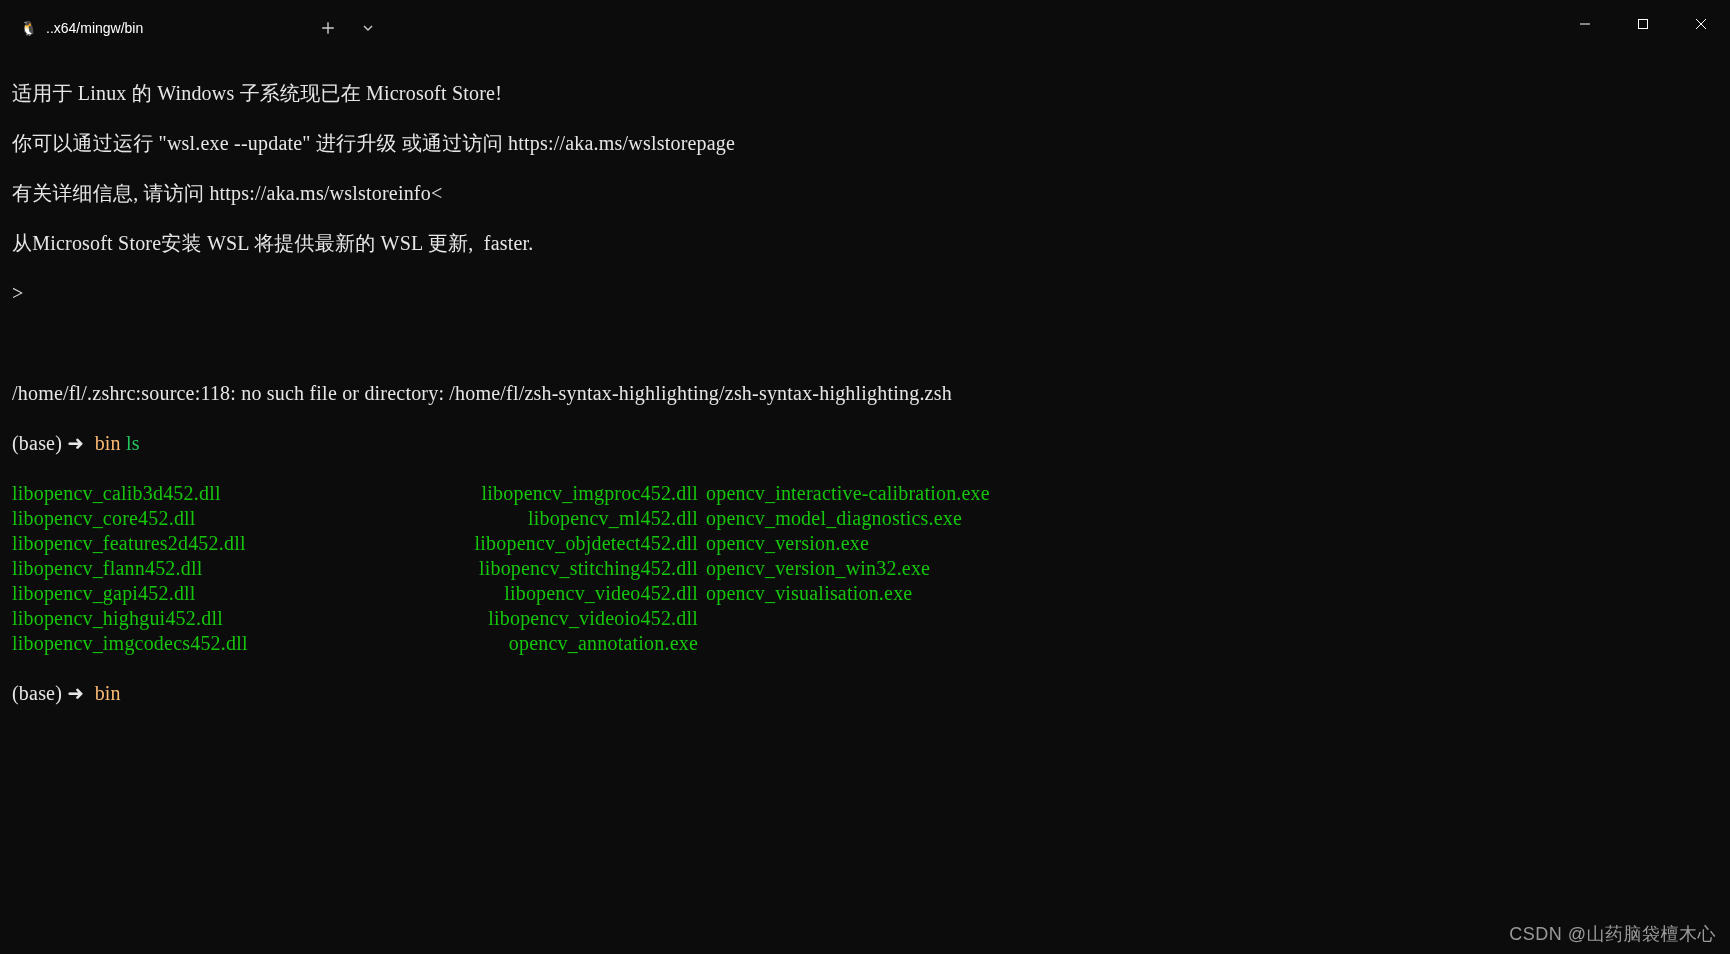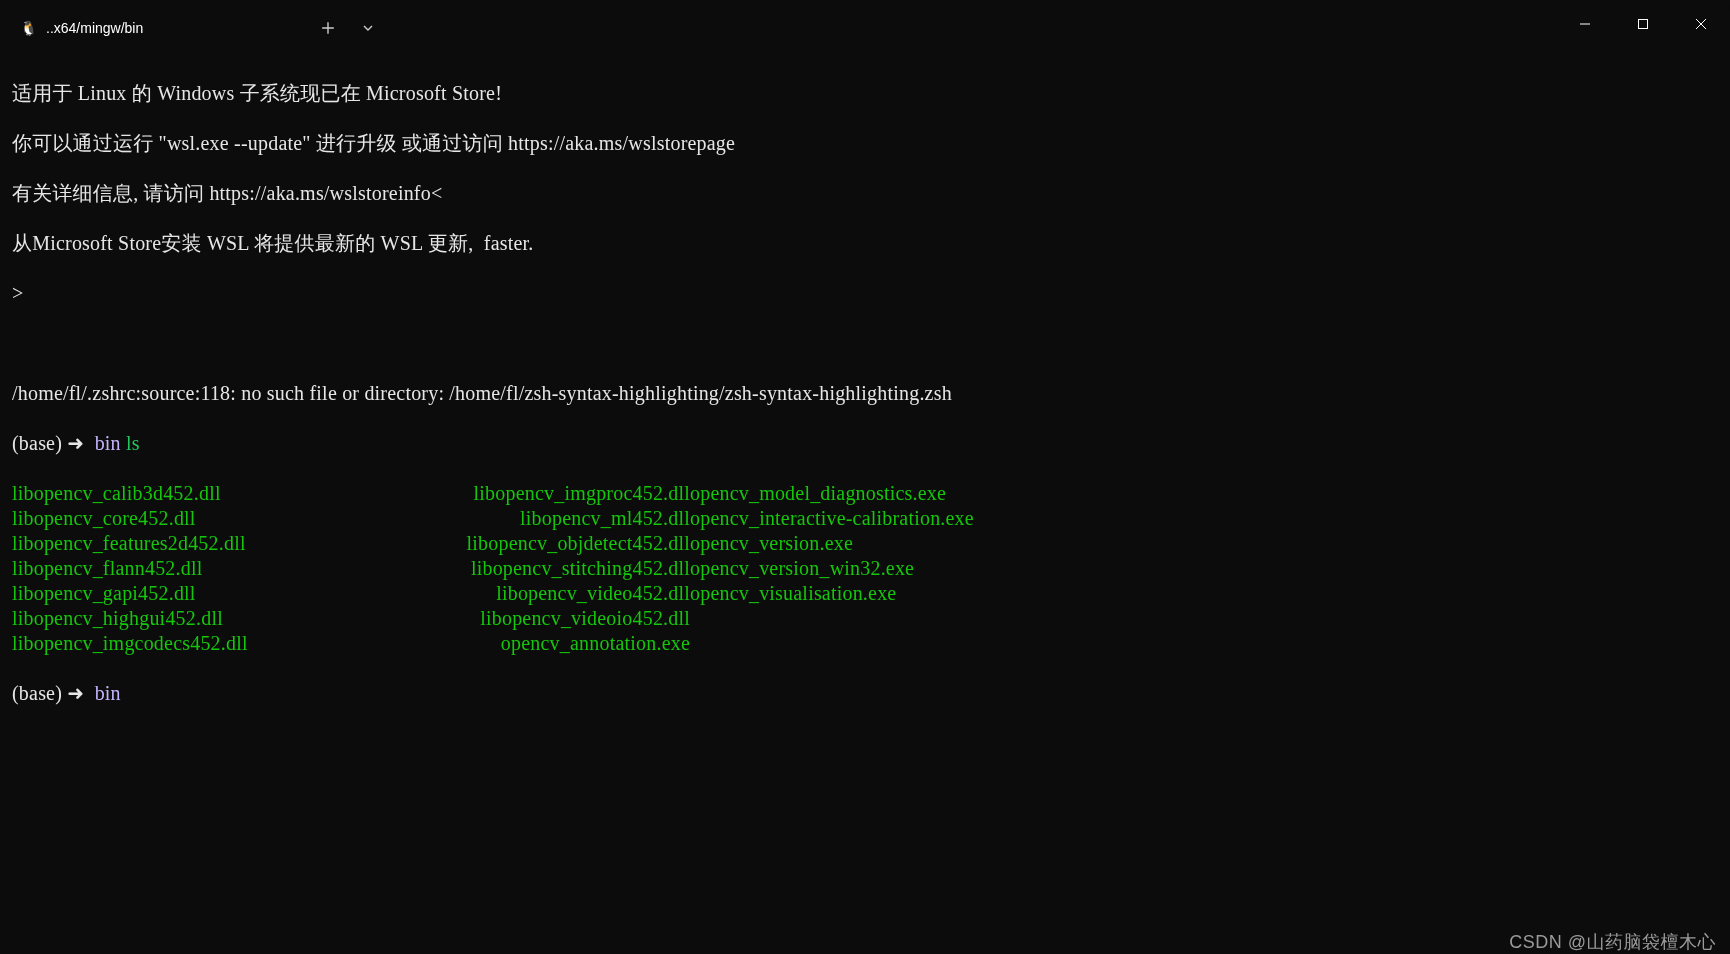--- a/index.html
+++ b/index.html
@@ -68,36 +68,36 @@
     color: #cccccc;
     font-size: 20px;
     line-height: 1.25;
     white-space: pre;
     font-family: Liberation Serif, serif;
     letter-spacing: 0.2px;
   }
   .ln { display:block; }
   .white { color:#e6e6e6; }
   .green { color:#22c55e; }
-  .cyan  { color:#c4b5fd; }
+  .cyan  { color:#fdba74; }
 
   .file-cols {
     display:flex;
-    gap: 0;
+    gap: 8px;
   }
   .file-col { display:flex; flex-direction:column; }
   .col1 { width: 344px; }
   .col2 { width: 334px; align-items: flex-end; }
   .col3 { width: auto; }
   .file { color:#16c60c; }
 
   .watermark {
     position:absolute;
     right: 14px;
-    bottom: 0;
+    bottom: 8px;
     color:#9a9a9a;
     font-family: 'Segoe UI','Microsoft YaHei',sans-serif;
     font-size: 18px;
     letter-spacing:0.5px;
     margin-left:16px;
   }
 </style>
 </head>
 <body>
 
@@ -165,22 +165,22 @@
 <div class="file-col col2">
 <span class="file">libopencv_imgproc452.dll</span>
 <span class="file">libopencv_ml452.dll</span>
 <span class="file">libopencv_objdetect452.dll</span>
 <span class="file">libopencv_stitching452.dll</span>
 <span class="file">libopencv_video452.dll</span>
 <span class="file">libopencv_videoio452.dll</span>
 <span class="file">opencv_annotation.exe</span>
 </div>
 <div class="file-col col3">
+<span class="file">opencv_interactive-calibration.exe</span>
 <span class="file">opencv_model_diagnostics.exe</span>
-<span class="file">opencv_interactive-calibration.exe</span>
 <span class="file">opencv_version.exe</span>
 <span class="file">opencv_version_win32.exe</span>
 <span class="file">opencv_visualisation.exe</span>
 </div>
 </div>
 <span class="ln"><span class="white">(base)</span> <span class="white">➜</span>  <span class="cyan">bin</span> <span class="cursor"></span></span>
 </div>
 
 <div class="watermark">CSDN @山药脑袋檀木心</div>
 

